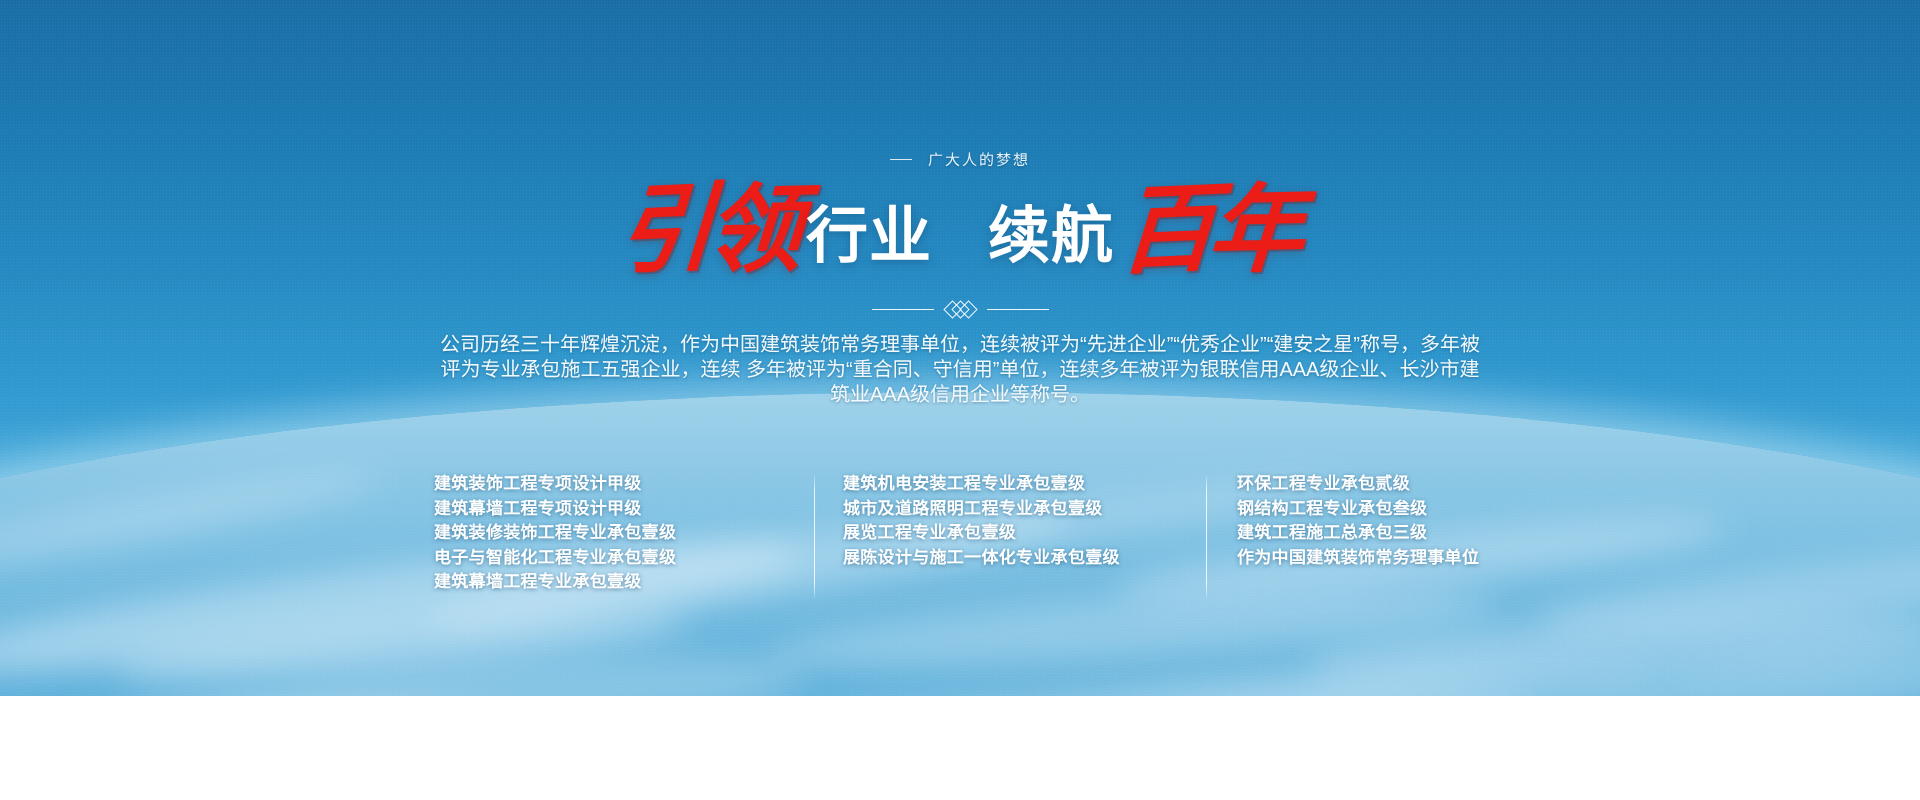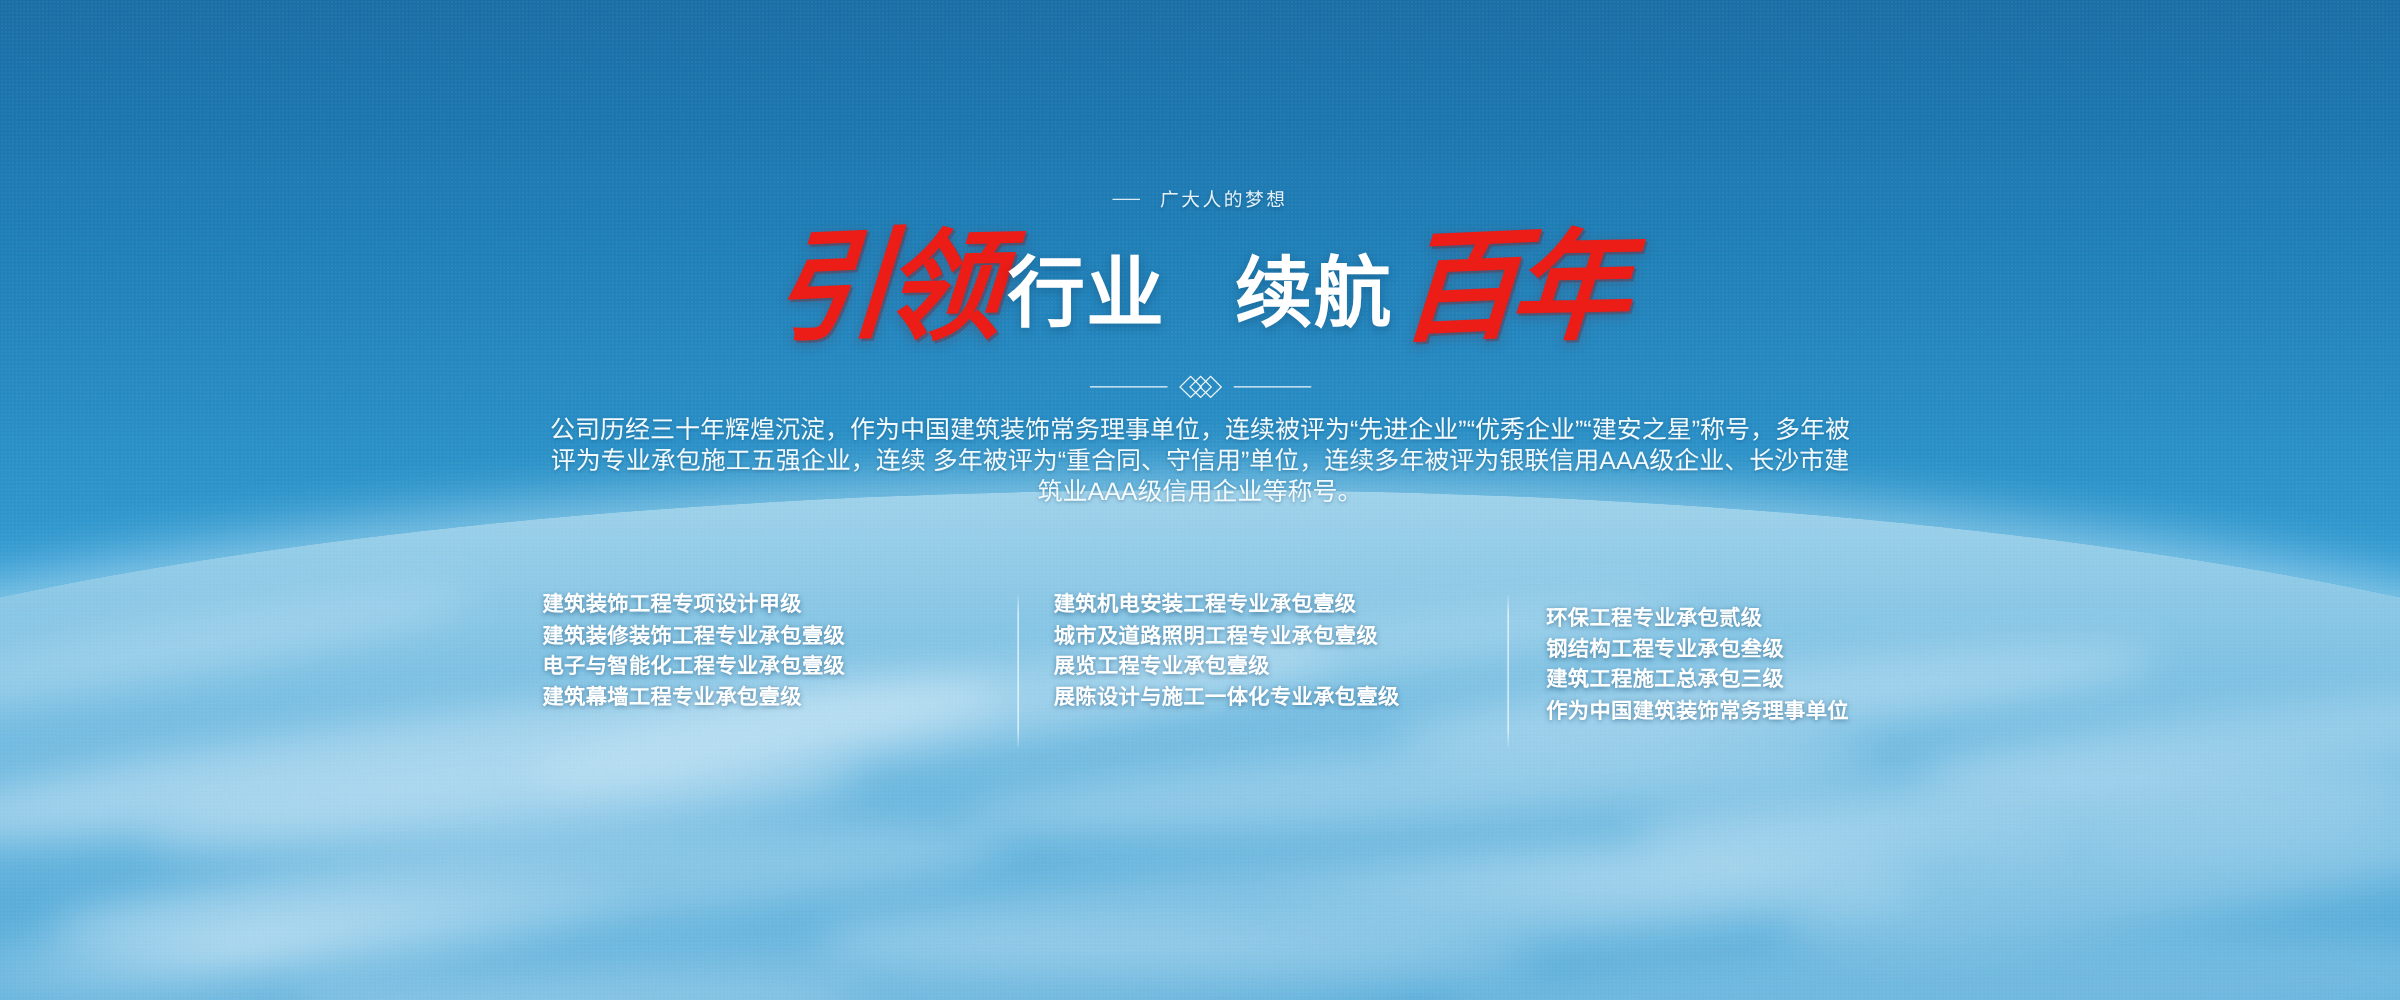--- a/index.html
+++ b/index.html
@@ -9,21 +9,21 @@
     width:1920px;
     height:800px;
     overflow:hidden;
     font-family:"Liberation Sans","DejaVu Sans",sans-serif;
   }
 
   
   .stage{
     position:relative;
     width:1920px;
-    height:800px;
+    height:696px;
     background:
       linear-gradient(180deg,
         #1a6ea6 0%,
         #1c76ae 12%,
         #2080b8 26%,
         #2689c1 38%,
         #2b93c9 48%,
         #3099d0 56%,
         #41a6d7 66%,
         #58b2dd 76%,
@@ -234,21 +234,21 @@
     transform:translateX(-50%);
     top:472px;
     width:1060px;
     display:flex;
     align-items:flex-start;
     justify-content:flex-start;
   }
   .qcol{ display:flex; flex-direction:column; }
   .qcol-1{ width:390px; padding-left:4px; }
   .qcol-2{ width:395px; padding-left:28px; }
-  .qcol-3{ width:275px; padding-left:30px;margin-top:11px; }
+  .qcol-3{ width:275px; padding-left:30px; }
 
   .qitem{
     color:#ffffff;
     font-size:17px;
     font-weight:700;
     line-height:24.6px;
     letter-spacing:.3px;
     text-shadow:0 1px 4px rgba(12,66,104,.55);
     white-space:nowrap;
     cursor:default;
@@ -327,20 +327,21 @@
 
     <div class="para">
       <span>公司历经三十年辉煌沉淀，作为中国建筑装饰常务理事单位，连续被评为“先进企业”“优秀企业”“建安之星”称号，多年被评为专业承包施工五强企业，连续</span>
       <span>多年被评为“重合同、守信用”单位，连续多年被评为银联信用AAA级企业、长沙市建筑业AAA级信用企业等称号。</span>
     </div>
 
     <div class="quals">
 
       <div class="qcol qcol-1">
         <div class="qitem">建筑装饰工程专项设计甲级</div>
+        <div class="qitem">建筑幕墙工程专项设计甲级</div>
         <div class="qitem">建筑装修装饰工程专业承包壹级</div>
         <div class="qitem">电子与智能化工程专业承包壹级</div>
         <div class="qitem">建筑幕墙工程专业承包壹级</div>
       </div>
 
       <div class="vdiv vdiv-1"></div>
 
       <div class="qcol qcol-2">
         <div class="qitem">建筑机电安装工程专业承包壹级</div>
         <div class="qitem">城市及道路照明工程专业承包壹级</div>

